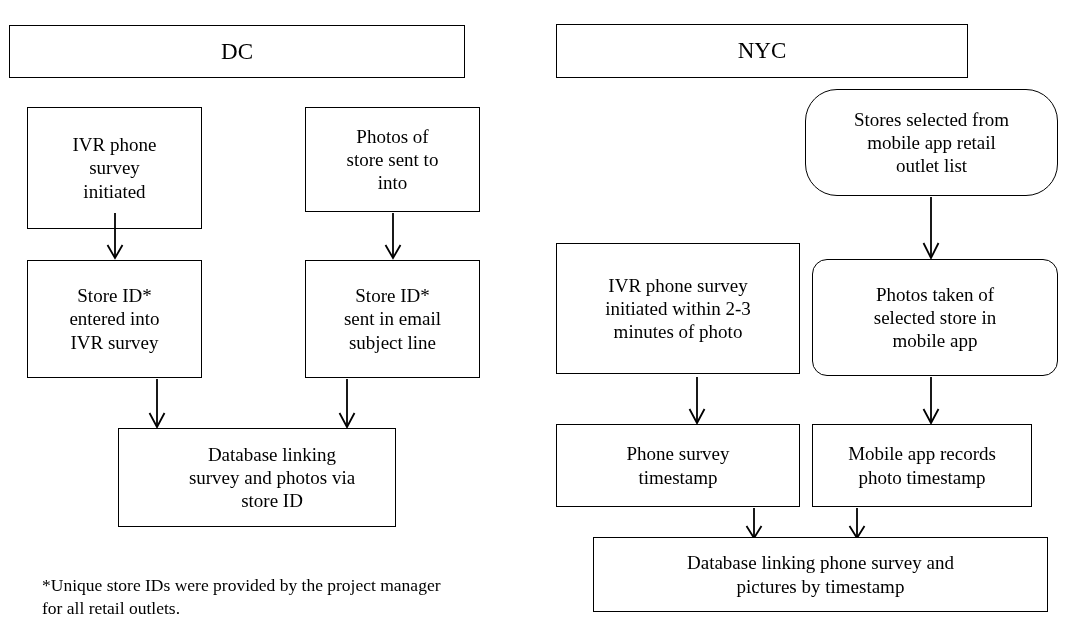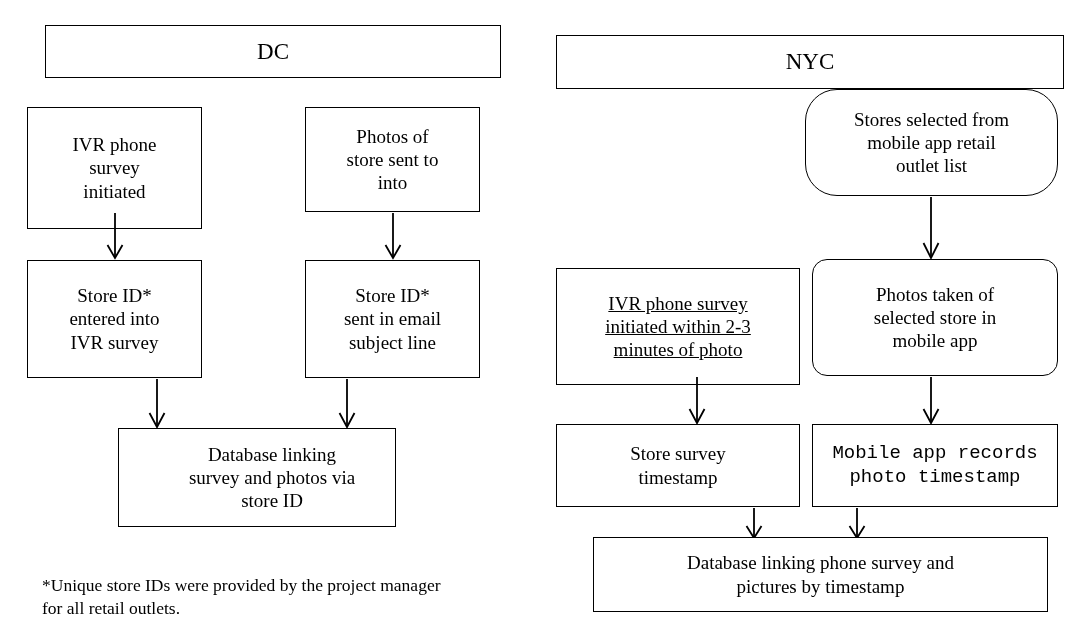--- a/index.html
+++ b/index.html
@@ -48,21 +48,21 @@
   .arrow svg {
     display: block;
     overflow: visible;
   }
 </style>
 </head>
 <body>
 
 <div id="canvas">
 
-  <div class="box header" style="left:45px; top:25px; width:456px; height:53px;">
+  <div class="box header" style="left:9px; top:25px; width:456px; height:53px;">
     <span>DC</span>
   </div>
 
   <div class="box" style="left:27px; top:107px; width:175px; height:122px;">
     <span>IVR phone
 survey
 initiated</span>
   </div>
 
   <div class="box" style="left:305px; top:107px; width:175px; height:105px;">
@@ -115,38 +115,38 @@
     <span>Database linking
 survey and photos via
 store ID</span>
   </div>
 
   <div class="note" style="left:42px; top:550px; width:510px;">
     <span>*Unique store IDs were provided by the project manager
 for all retail outlets.</span>
   </div>
 
-  <div class="box header" style="left:556px; top:24px; width:508px; height:54px;margin-top:11px;">
+  <div class="box header" style="left:556px; top:24px; width:412px; height:54px;">
     <span>NYC</span>
   </div>
 
   <div class="box" style="left:805px; top:89px; width:253px; height:107px;border-radius:32px;">
     <span>Stores selected from
 mobile app retail
 outlet list</span>
   </div>
 
   <div class="arrow" style="left:920px; top:197px; width:22px; height:62px;">
     <svg width="22" height="62" viewBox="0 0 22 62" aria-hidden="true">
       <line x1="11" y1="0" x2="11" y2="60" stroke="#000" stroke-width="1.8"></line>
       <polyline points="3.5,46 11,61 18.5,46" fill="none" stroke="#000" stroke-width="1.8"></polyline>
     </svg>
   </div>
 
-  <div class="box" style="left:556px; top:268px; width:244px; height:117px;text-decoration:underline;">
+  <div class="box" style="left:556px; top:243px; width:244px; height:131px;">
     <span>IVR phone survey
 initiated within 2-3
 minutes of photo</span>
   </div>
 
   <div class="box" style="left:812px; top:259px; width:246px; height:117px;border-radius:15px;">
     <span>Photos taken of
 selected store in
 mobile app</span>
   </div>
@@ -159,25 +159,25 @@
   </div>
 
   <div class="arrow" style="left:920px; top:377px; width:22px; height:47px;">
     <svg width="22" height="47" viewBox="0 0 22 47" aria-hidden="true">
       <line x1="11" y1="0" x2="11" y2="45" stroke="#000" stroke-width="1.8"></line>
       <polyline points="3.5,32 11,46 18.5,32" fill="none" stroke="#000" stroke-width="1.8"></polyline>
     </svg>
   </div>
 
   <div class="box" style="left:556px; top:424px; width:244px; height:83px;">
-    <span>Store survey
+    <span>Phone survey
 timestamp</span>
   </div>
 
-  <div class="box" style="left:812px; top:424px; width:246px; height:83px;font-family:Liberation Mono, monospace;">
+  <div class="box" style="left:812px; top:424px; width:220px; height:83px;">
     <span>Mobile app records
 photo timestamp</span>
   </div>
 
   <div class="arrow" style="left:743px; top:508px; width:22px; height:31px;">
     <svg width="22" height="31" viewBox="0 0 22 31" aria-hidden="true">
       <line x1="11" y1="0" x2="11" y2="29" stroke="#000" stroke-width="1.8"></line>
       <polyline points="3.5,18 11,30 18.5,18" fill="none" stroke="#000" stroke-width="1.8"></polyline>
     </svg>
   </div>

